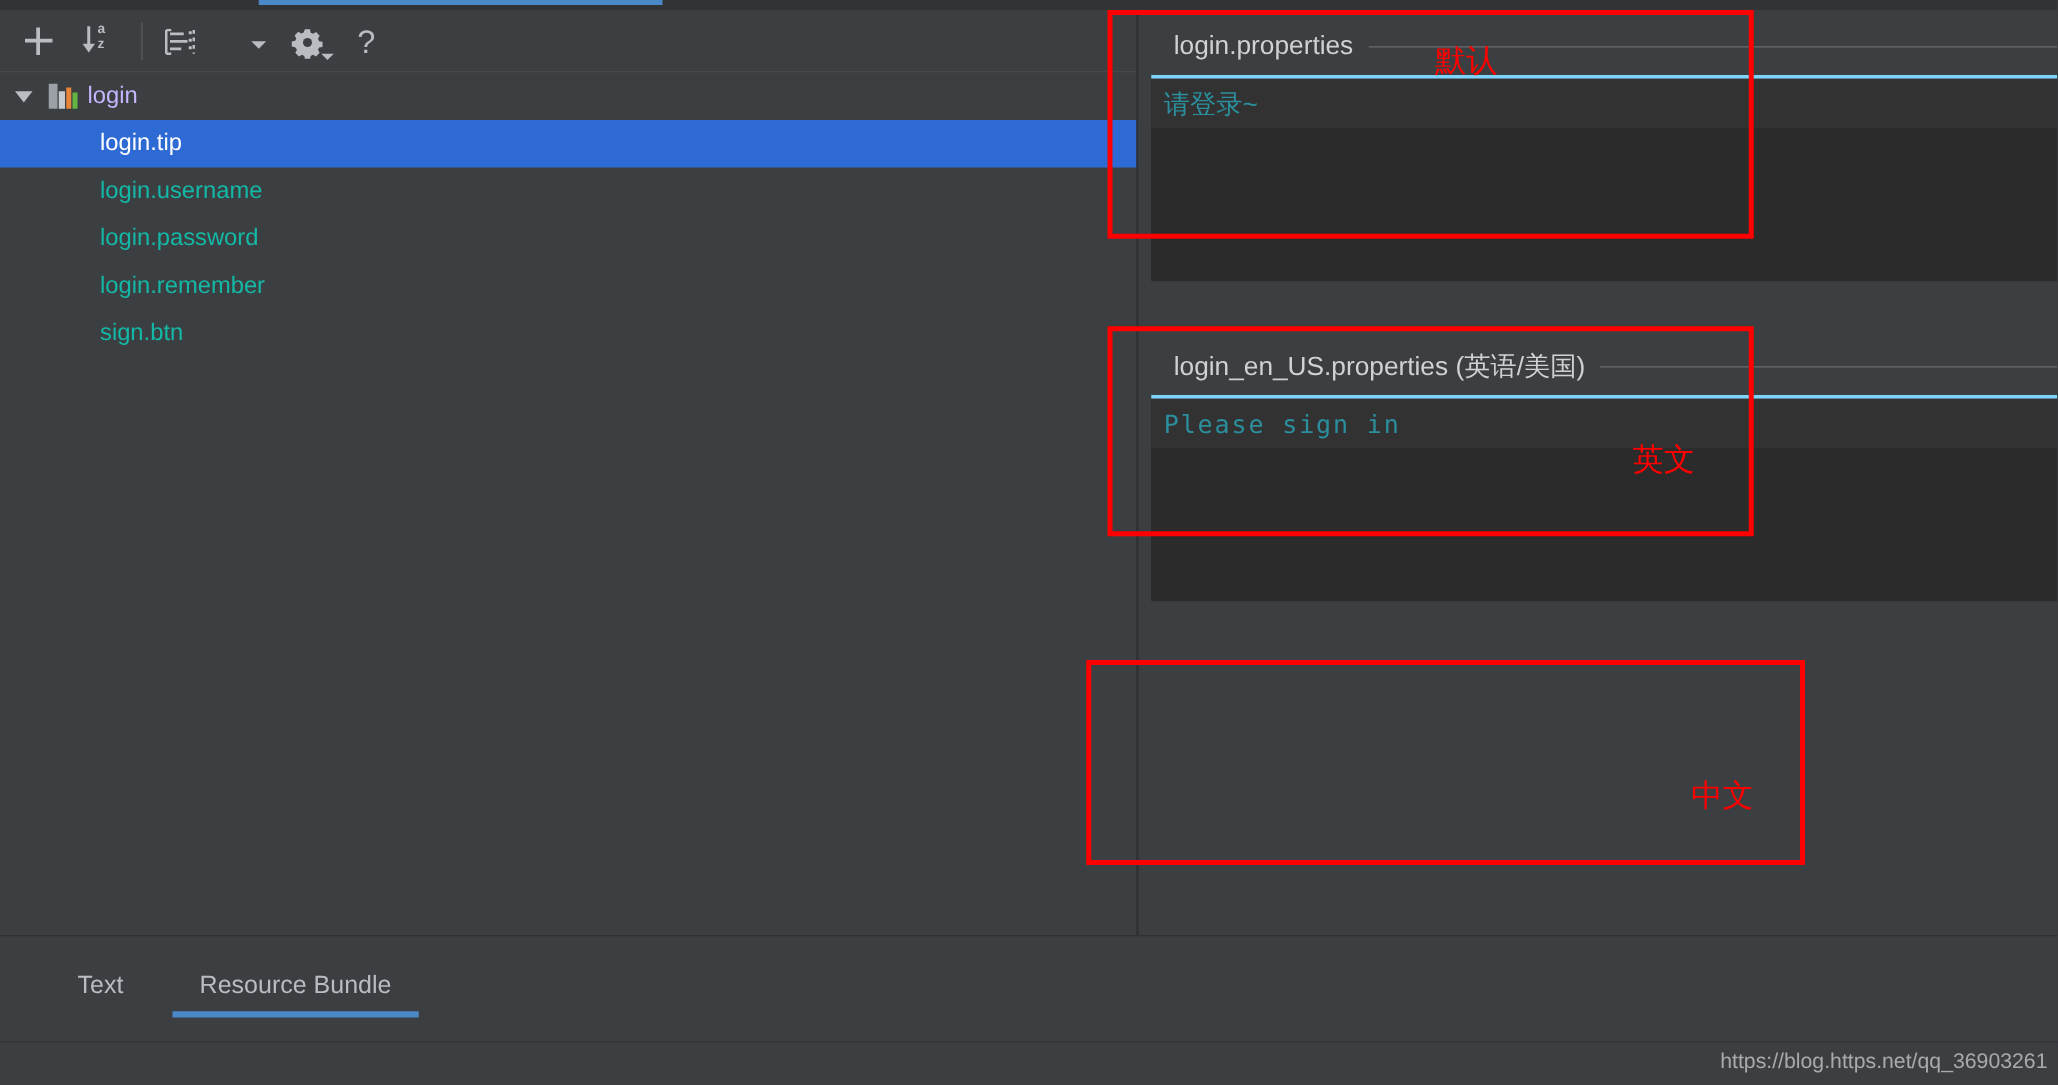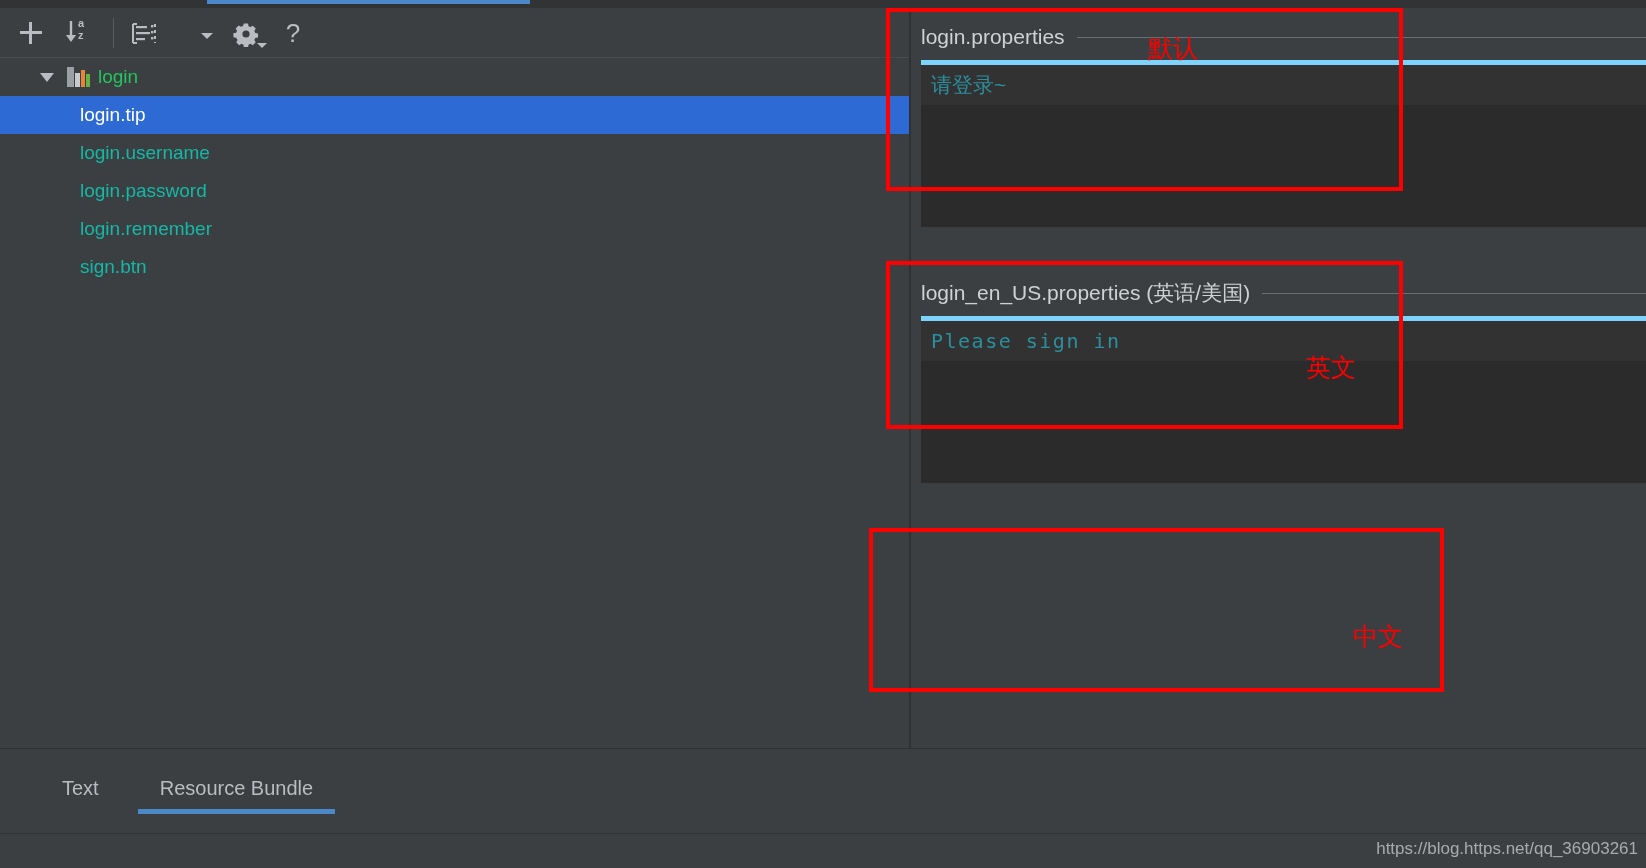--- a/index.html
+++ b/index.html
@@ -96,21 +96,21 @@
     overflow: hidden;
   }
   .tree-row {
     position: relative;
     height: 38px;
     display: flex; align-items: center;
     font-size: 19px;
     color: #14b8a6;
     white-space: nowrap;
   }
-  .tree-row.root { color: #22c55e; margin-left: 28px; }
+  .tree-row.root { color: #c4b5fd; }
   .tree-row.selected {
     background: #2d6ad4;
     color: #ffffff;
     font-weight: 400;
   }
   .tree-toggle {
     width: 38px; display: flex; align-items: center; justify-content: center;
     flex: 0 0 38px;
   }
   .tri-down {
@@ -140,39 +140,39 @@
     position: absolute; left: 911px; top: 8px;
     width: 735px; height: 740px;
     background: #3c3f41;
     overflow: hidden;
   }
   .locale-block { position: absolute; left: 0; width: 735px; }
   .locale-head {
     position: relative;
     height: 46px;
     display: flex; align-items: center;
-    padding-left: 10px;
+    padding-left: 28px;
   }
   .locale-title {
     font-size: 21px;
     color: #cfd2d4;
     white-space: nowrap;
     padding-right: 12px;
   }
   .locale-rule {
     flex: 1 1 auto;
     height: 1px;
     background: #6a6d70;
   }
   .editor-box {
     position: relative;
     margin-left: 10px;
     width: 725px;
     background: #2b2b2b;
-    border-top: 5px solid #7dd3fc;
+    border-top: 3px solid #7dd3fc;
   }
   .editor-line {
     height: 40px;
     display: flex; align-items: center;
     padding-left: 10px;
     font-size: 21px;
     color: #2b8f9e;
     background: #323232;
     white-space: nowrap;
   }

